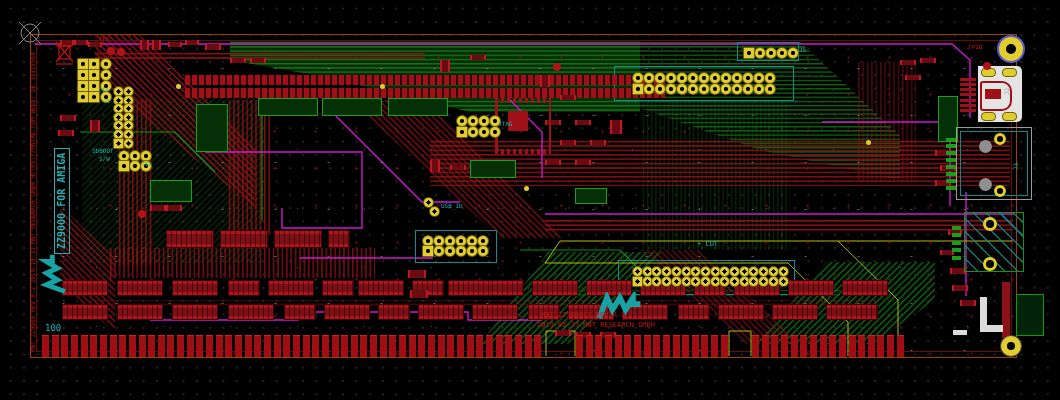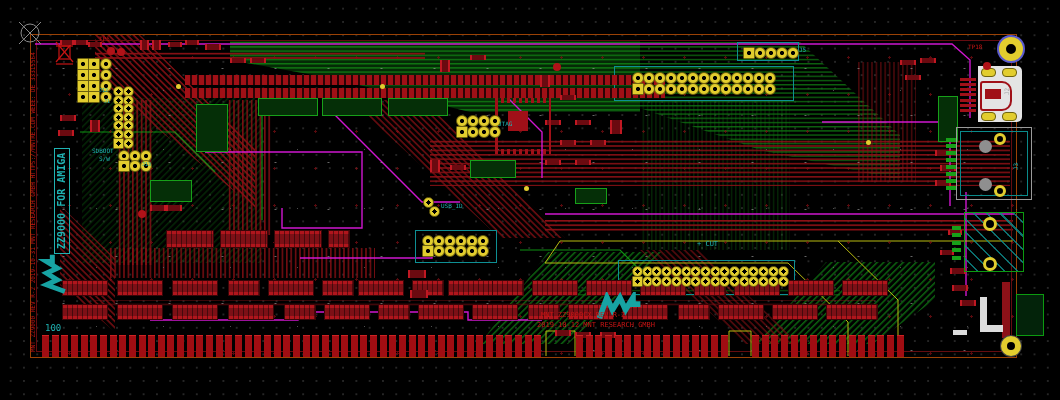--- a/index.html
+++ b/index.html
@@ -523,21 +523,21 @@
       <div class="tp" style="left: 107px; top: 47px; width: 8px; height: 8px; background: rgb(176, 18, 24);"></div>
       <div class="tp" style="left: 117px; top: 48px; width: 8px; height: 8px; background: rgb(176, 18, 24);"></div>
       <div class="tp" style="left: 983px; top: 62px; width: 8px; height: 8px; background: rgb(176, 18, 24);"></div>
       <div class="tp" style="left: 553px; top: 63px; width: 8px; height: 8px; background: rgb(176, 18, 24);"></div>
       <div class="tp" style="left: 138px; top: 210px; width: 8px; height: 8px; background: rgb(176, 18, 24);"></div>
     </div>
   <div id="labels-layer" class="abs" style="left:0;top:0;width:100%;height:100%;">
       <div class="lbl" style="left: 30px; top: 352px; color: rgb(200, 20, 20); font-size: 6px; transform: rotate(-90deg); transform-origin: 0px 0px;">MNT ZZ9000 REV R-2 2019-10-31 MNT RESEARCH GMBH HTTPS://MNTRE.COM WEEE: DE 33315564</div>
       <div class="lbl boxed" style="left: 54px; top: 254px; color: rgb(31, 179, 179); font-size: 10px; font-weight: bold; transform: rotate(-90deg); transform-origin: 0px 0px;">ZZ9000 FOR AMIGA</div>
       <div class="lbl" style="left: 541px; top: 312px; color: rgb(200, 20, 20); font-size: 7px;">MNT ZZ9000CX REV R-2</div>
-      <div class="lbl" style="left: 537px; top: 322px; color: rgb(200, 20, 20); font-size: 7px;">2019-10-12 MNT RESEARCH GMBH</div>
+      <div class="lbl" style="left: 537px; top: 322px; color: rgb(200, 20, 20); font-size: 7px;">2019-02-23 MNT RESEARCH GMBH</div>
       <div class="lbl" style="left: 697px; top: 241px; color: rgb(31, 179, 179); font-size: 7px;">+ CUT</div>
       <div class="lbl" style="left: 45px; top: 324px; color: rgb(31, 179, 179); font-size: 9px;">100</div>
       <div class="lbl" style="left: 441px; top: 203px; color: rgb(31, 179, 179); font-size: 6px;">USB_ID</div>
       <div class="lbl" style="left: 92px; top: 148px; color: rgb(31, 179, 179); font-size: 6px;">SDBOOT</div>
       <div class="lbl" style="left: 99px; top: 156px; color: rgb(31, 179, 179); font-size: 6px;">S/W</div>
       <div class="lbl" style="left: 99px; top: 36px; color: rgb(200, 20, 20); font-size: 6px;">TP5</div>
       <div class="lbl" style="left: 968px; top: 44px; color: rgb(200, 20, 20); font-size: 6px;">TP18</div>
       <div class="lbl" style="left: 498px; top: 121px; color: rgb(31, 179, 179); font-size: 6px;">JTAG</div>
       <div class="lbl" style="left: 799px; top: 47px; color: rgb(31, 179, 179); font-size: 6px;">J5</div>
       <div class="lbl" style="left: 1004px; top: 95px; color: rgb(168, 168, 168); font-size: 6px; transform: rotate(-90deg); transform-origin: 0px 0px;">J2</div>

